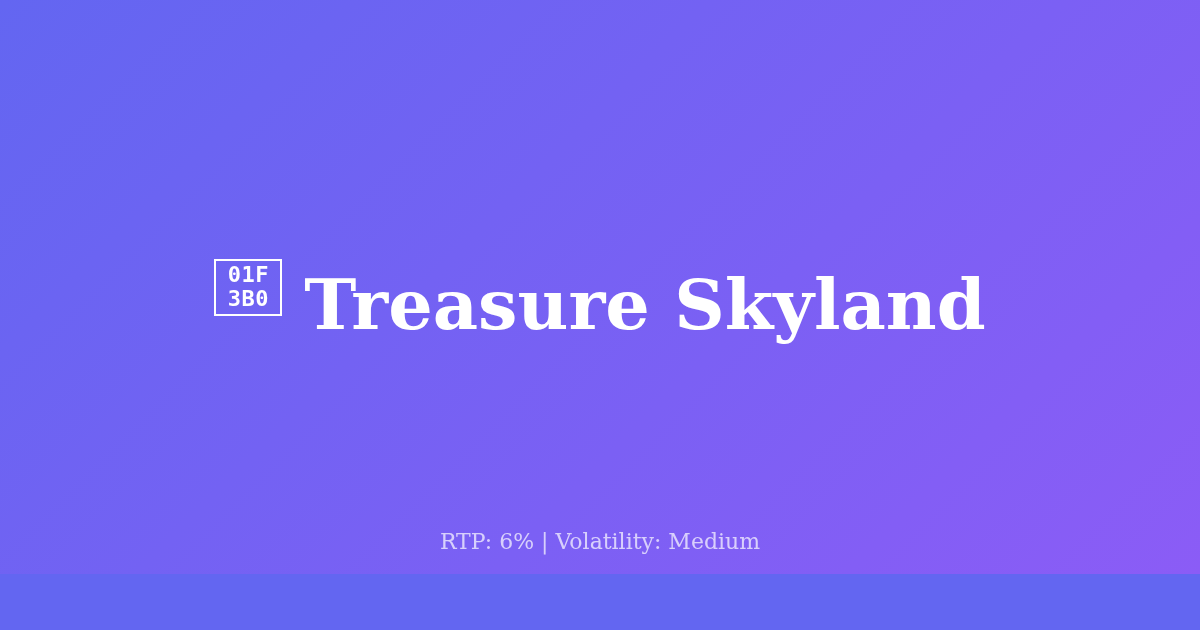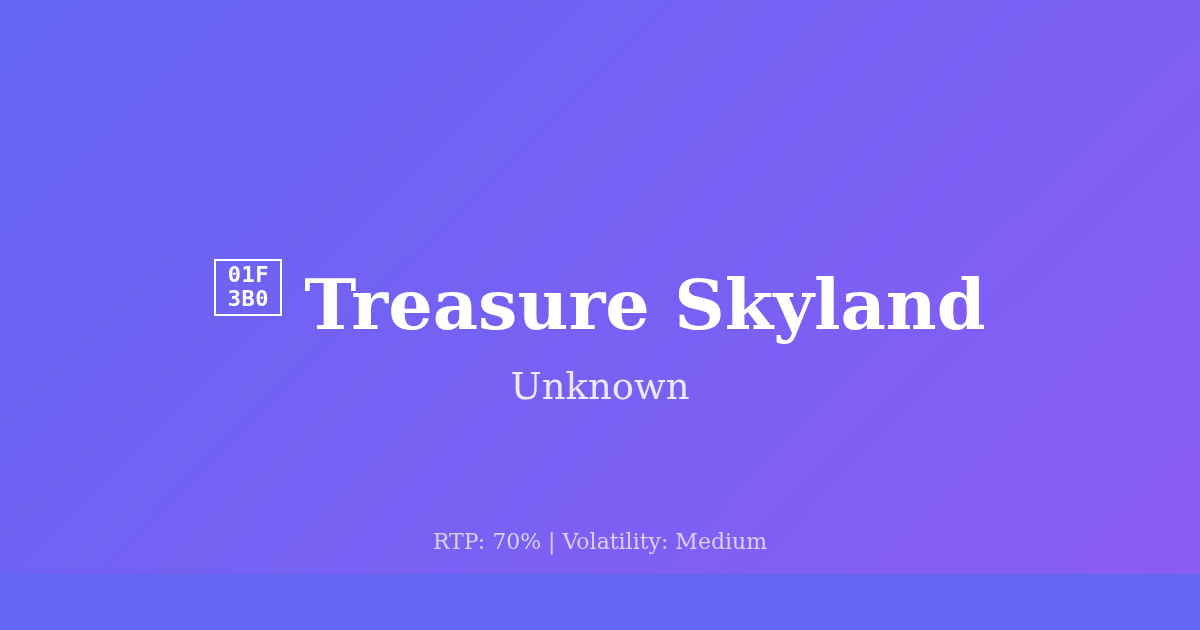--- a/index.html
+++ b/index.html
@@ -110,17 +110,16 @@
 <div class="og-card">
 
   <div class="title-row">
     <span class="tofu">
       <span class="tofu-line">01F</span>
       <span class="tofu-line">3B0</span>
     </span>
     <span class="title-text">Treasure Skyland</span>
   </div>
 
-  <div class="subtitle">Unknown</div>
 
-  <div class="meta">RTP: 70% | Volatility: Medium</div>
+  <div class="meta">RTP: 6% | Volatility: Medium</div>
 
 </div>
 
 </body></html>

